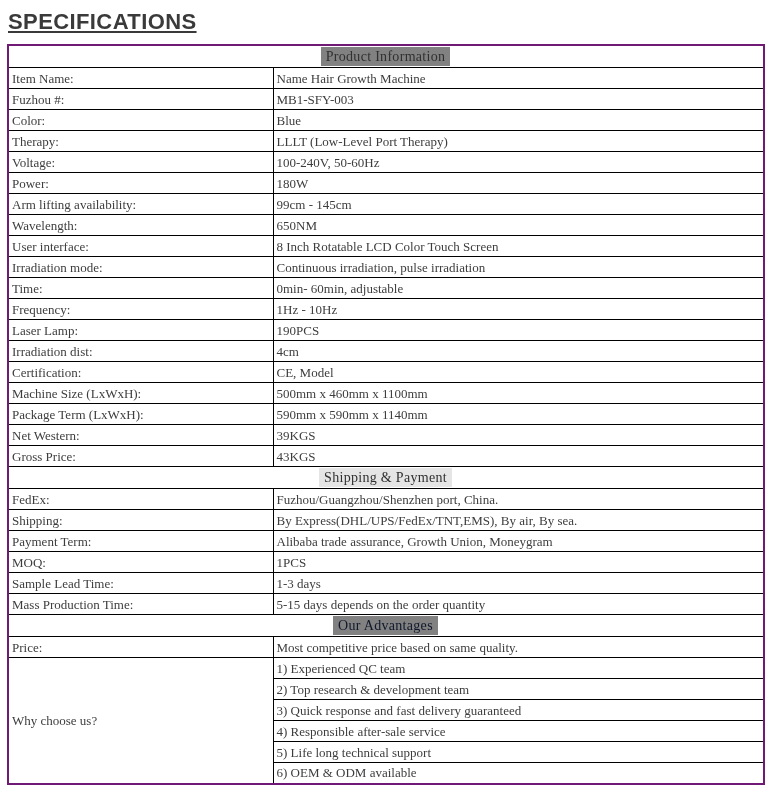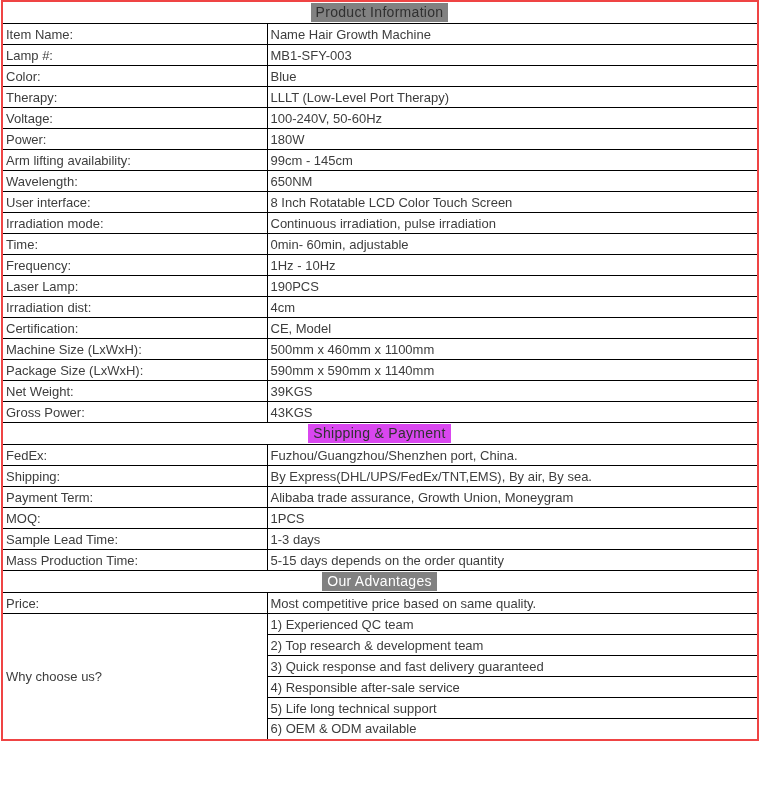--- a/index.html
+++ b/index.html
@@ -22,22 +22,23 @@
     font-size: 22px;
     font-weight: bold;
     letter-spacing: 0.4px;
     text-decoration: underline;
     color: #3a3a3a;
   }
   table.spec-table {
     border-collapse: collapse;
     table-layout: fixed;
     width: 756px;
-    margin-left: 1px;
-    border: 2px solid #ef4444;
+    margin-left: 7px;
+    border: 2px solid #701a75;
+    font-family: Liberation Serif, serif;
   }
   table.spec-table td {
     border: 1px solid #000000;
     font-size: 13px;
     color: #3d3d3d;
     height: 21px;
     line-height: 15px;
     padding: 1px 4px 1px 3px;
     vertical-align: middle;
     overflow: hidden;
@@ -57,35 +58,36 @@
     padding: 1px 5px;
     letter-spacing: 0.3px;
   }
   td.label-cell { }
   td.value-cell { }
 </style>
 </head>
 <body>
 
 <div class="page">
+  <h1 class="page-title">SPECIFICATIONS</h1>
   <table class="spec-table">
     <colgroup>
       <col style="width:265px">
       <col style="width:491px">
     </colgroup>
     <tbody>
         <tr>
           <td class="section-cell" colspan="2"><span class="section-highlight" style="background: rgb(129, 129, 129); color: rgb(48, 48, 48);">Product Information</span></td>
         </tr>
         <tr>
           <td class="label-cell">Item Name:</td>
           <td class="value-cell">Name Hair Growth Machine</td>
         </tr>
         <tr>
-          <td class="label-cell">Lamp #:</td>
+          <td class="label-cell">Fuzhou #:</td>
           <td class="value-cell">MB1-SFY-003</td>
         </tr>
         <tr>
           <td class="label-cell">Color:</td>
           <td class="value-cell">Blue</td>
         </tr>
         <tr>
           <td class="label-cell">Therapy:</td>
           <td class="value-cell">LLLT (Low-Level Port Therapy)</td>
         </tr>
@@ -131,33 +133,33 @@
         </tr>
         <tr>
           <td class="label-cell">Certification:</td>
           <td class="value-cell">CE, Model</td>
         </tr>
         <tr>
           <td class="label-cell">Machine Size (LxWxH):</td>
           <td class="value-cell">500mm x 460mm x 1100mm</td>
         </tr>
         <tr>
-          <td class="label-cell">Package Size (LxWxH):</td>
+          <td class="label-cell">Package Term (LxWxH):</td>
           <td class="value-cell">590mm x 590mm x 1140mm</td>
         </tr>
         <tr>
-          <td class="label-cell">Net Weight:</td>
+          <td class="label-cell">Net Western:</td>
           <td class="value-cell">39KGS</td>
         </tr>
         <tr>
-          <td class="label-cell">Gross Power:</td>
+          <td class="label-cell">Gross Price:</td>
           <td class="value-cell">43KGS</td>
         </tr>
         <tr>
-          <td class="section-cell" colspan="2"><span class="section-highlight" style="background: #d946ef; color: rgb(48, 48, 48);">Shipping &amp; Payment</span></td>
+          <td class="section-cell" colspan="2"><span class="section-highlight" style="background: #e5e5e5; color: rgb(48, 48, 48);">Shipping &amp; Payment</span></td>
         </tr>
         <tr>
           <td class="label-cell">FedEx:</td>
           <td class="value-cell">Fuzhou/Guangzhou/Shenzhen port, China.</td>
         </tr>
         <tr>
           <td class="label-cell">Shipping:</td>
           <td class="value-cell">By Express(DHL/UPS/FedEx/TNT,EMS), By air, By sea.</td>
         </tr>
         <tr>
@@ -170,21 +172,21 @@
         </tr>
         <tr>
           <td class="label-cell">Sample Lead Time:</td>
           <td class="value-cell">1-3 days</td>
         </tr>
         <tr>
           <td class="label-cell">Mass Production Time:</td>
           <td class="value-cell">5-15 days depends on the order quantity</td>
         </tr>
         <tr>
-          <td class="section-cell" colspan="2"><span class="section-highlight" style="background: rgb(129, 129, 129); color: #ffffff;">Our Advantages</span></td>
+          <td class="section-cell" colspan="2"><span class="section-highlight" style="background: rgb(129, 129, 129); color: #0f172a;">Our Advantages</span></td>
         </tr>
         <tr>
           <td class="label-cell">Price:</td>
           <td class="value-cell">Most competitive price based on same quality.</td>
         </tr>
         <tr>
           <td class="label-cell" rowspan="6">Why choose us?</td>
           <td class="value-cell">1) Experienced QC team</td>
         </tr>
         <tr>

